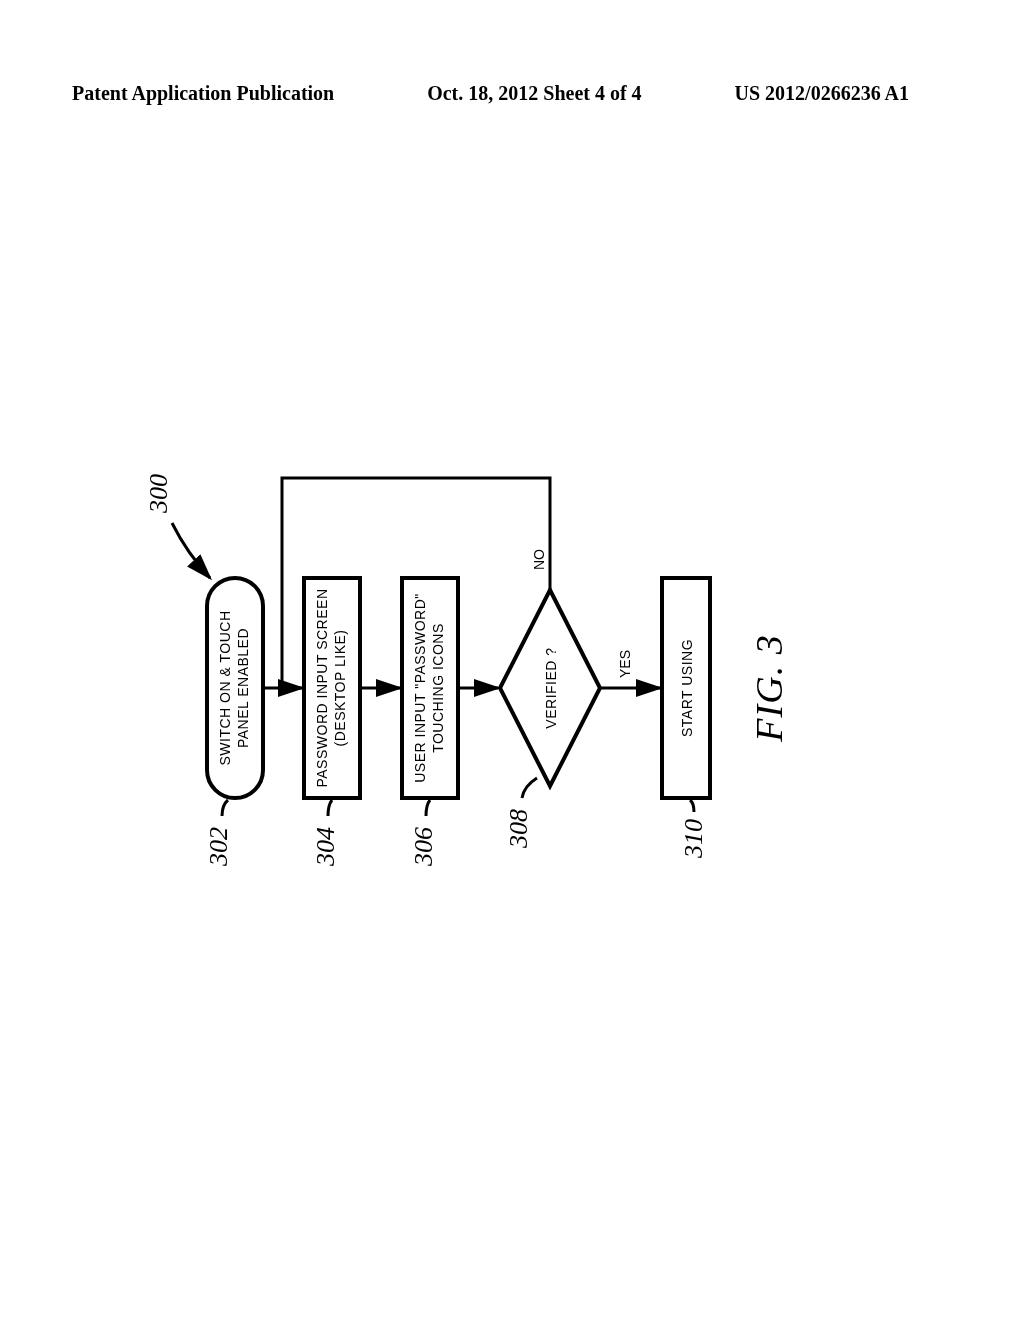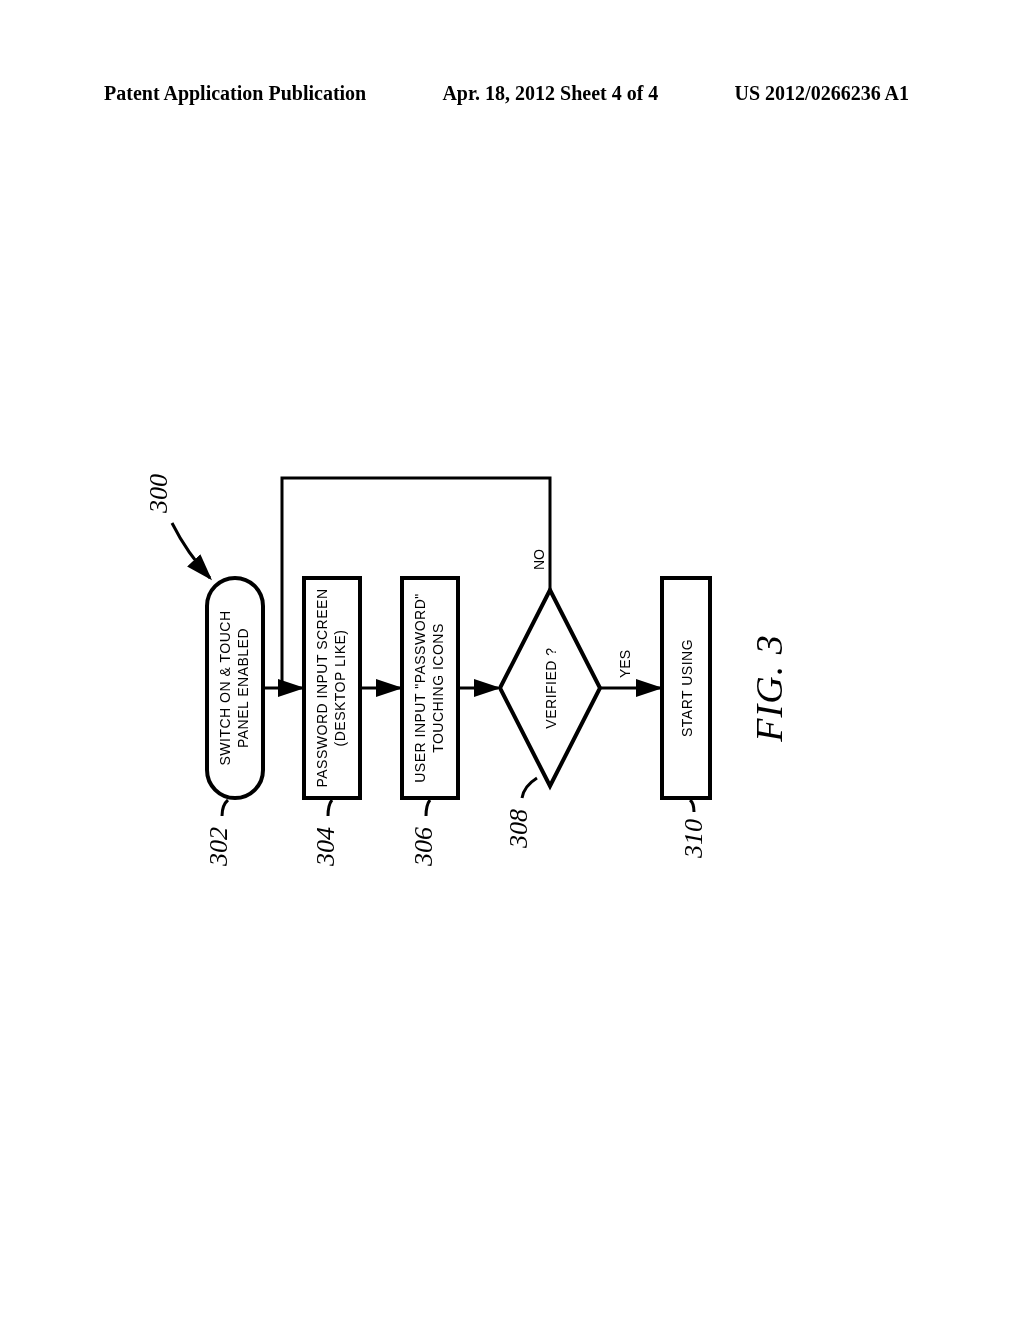--- a/index.html
+++ b/index.html
@@ -7,21 +7,21 @@
       padding: 0;
       font-family: "Times New Roman", serif;
       width: 1024px;
       height: 1320px;
       background: #fff;
       position: relative;
     }
     .header {
       display: flex;
       justify-content: space-between;
-      padding: 82px 115px 0 104px;
+      padding: 82px 115px 0 72px;
       font-weight: bold;
       font-size: 20px;
     }
     .header-left { font-style: normal; }
     .header-center { font-style: normal; }
     .header-right { font-style: normal; font-family: Liberation Serif, serif; }
 
     .canvas-wrap {
       position: absolute;
       left: 104px;
@@ -67,21 +67,21 @@
     .edge-text {
       font-family: Arial, Helvetica, sans-serif;
       font-size: 14px;
     }
   </style>
 </head>
 <body>
 
 <div class="header">
   <span class="header-left">Patent Application Publication</span>
-  <span class="header-center">Apr. 18, 2012  Sheet 4 of 4</span>
+  <span class="header-center">Oct. 18, 2012  Sheet 4 of 4</span>
   <span class="header-right">US 2012/0266236 A1</span>
 </div>
 
 <div class="canvas-wrap">
   <svg class="flow" viewBox="0 0 816 1060">
     <defs>
       <marker id="ah" markerWidth="10" markerHeight="10" refX="8" refY="3" orient="auto">
         <path d="M0,0 L9,3 L0,6 Z" fill="#000"></path>
       </marker>
     </defs>

